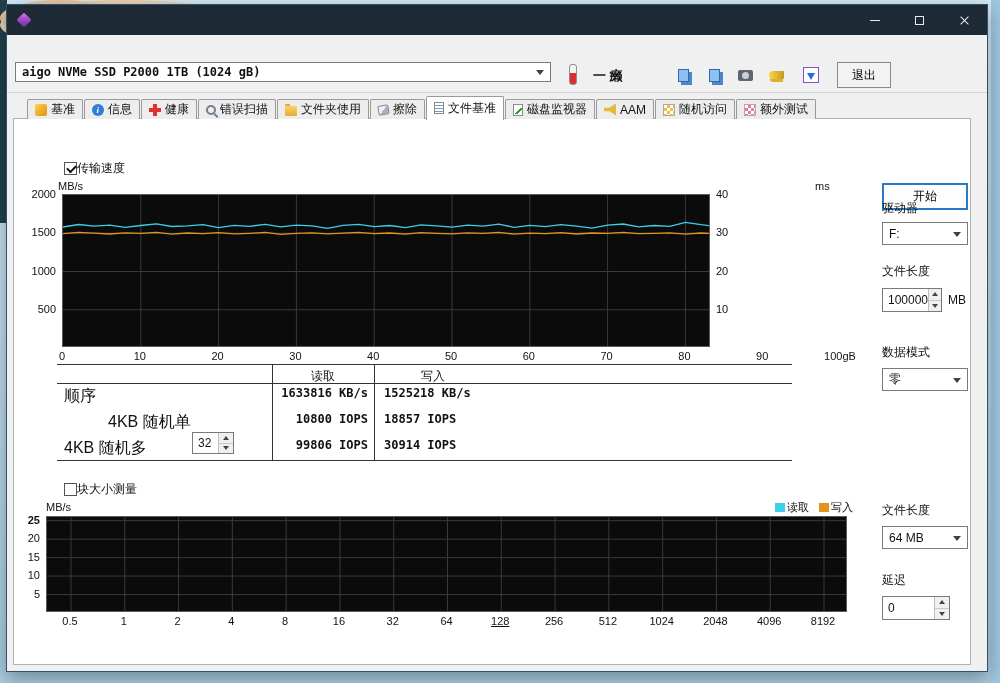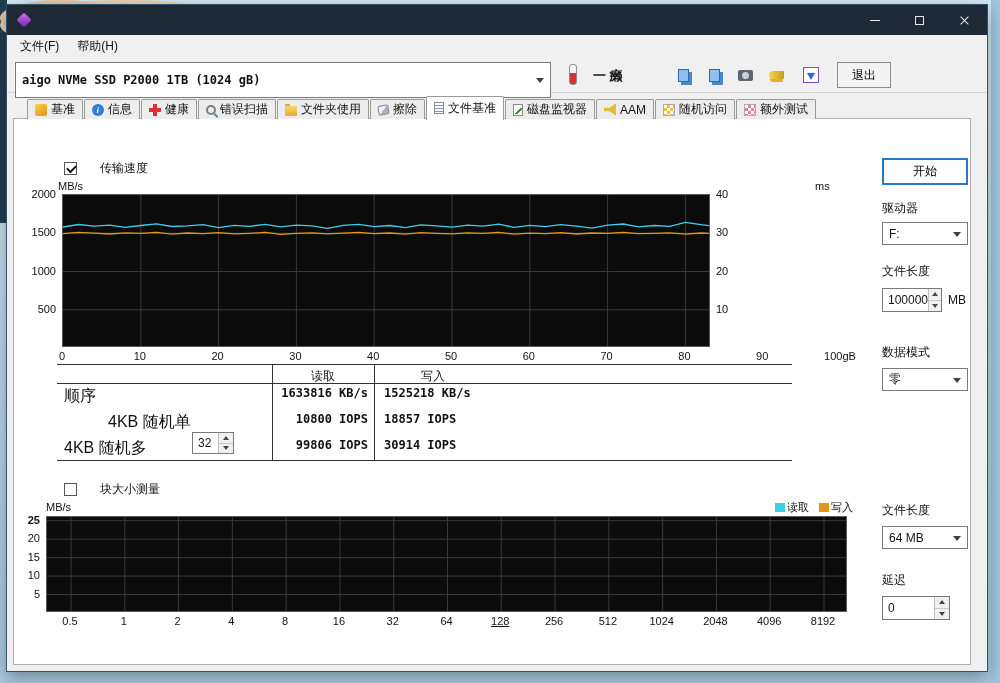--- a/index.html
+++ b/index.html
@@ -81,21 +81,21 @@
   .icon-disk-monitor::after { content:""; position:absolute; left:1px; top:3px; width:8px; height:6px;
     background:linear-gradient(135deg,transparent 40%,#30a030 40% 60%,transparent 60%); }
   .icon-aam { background:#e8b838; clip-path:polygon(0 35%,45% 35%,100% 0,100% 100%,45% 65%,0 65%); }
   .icon-random-access { background:conic-gradient(#f0c040 0 25%,#fff 25% 50%,#f0c040 50% 75%,#fff 75%); background-size:6px 6px; border:1px solid #aaa; }
   .icon-extra-tests { background:conic-gradient(#e878a8 0 25%,#fff 25% 50%,#e878a8 50% 75%,#fff 75%); background-size:6px 6px; border:1px solid #aaa; }
 
   
   .page { position:absolute; left:6px; top:113px; width:958px; height:547px;
     background:#fff; border:1px solid #b0b0b0; z-index:1; }
 
-  .cb { position:absolute; display:flex; align-items:center; gap:23px; }
+  .cb { position:absolute; display:flex; align-items:center; gap:0; }
   .cb-box { width:13px; height:13px; background:#fff; border:1px solid #555; position:relative; flex:none; }
   .cb-box.checked::after { content:""; position:absolute; left:2px; top:2px; width:7px; height:4px;
     border-left:2px solid #111; border-bottom:2px solid #111; transform:rotate(-45deg); }
 
   .chart-block { position:absolute; }
   .chart-canvas { position:absolute; inset:0; background:#0b0b0b; border:1px solid #5a5a5a; }
   .chart-canvas svg { display:block; width:100%; height:100%; }
   .axis-lab { position:absolute; font-size:11px; color:#111; }
   .ylabels { position:absolute; left:-42px; top:0; width:38px; height:100%; }
   .ylabels span { position:absolute; right:2px; font-size:11px; }
@@ -104,21 +104,21 @@
   .xlabels { position:absolute; left:0; right:0; top:100%; margin-top:3px; height:14px; }
   .xlabels span { position:absolute; transform:translateX(-50%); font-size:11px; white-space:nowrap; }
 
   .tline { position:absolute; background:#333; }
   .tbl-label { position:absolute; font-size:16px;text-align:center; }
   .tbl-val { position:absolute; font-family:"DejaVu Sans Mono", monospace; font-weight:bold; font-size:12px; }
   .tbl-head { position:absolute; text-align:center; font-size:12px; }
 
   .side-label { position:absolute; font-size:12px; }
   .btn-start { position:absolute; background:#fdfdfd; border:1px solid #2a78c8;
-    box-shadow:inset 0 0 0 1px #2a78c8; font-family:inherit; font-size:12px; }
+    box-shadow:inset 0 0 0 1px #2a78c8; font-family:inherit; font-size:12px;margin-top:25px; }
   .spinbox { position:absolute; background:#fff; border:1px solid #7a7a7a; display:flex; }
   .spin-val { flex:1; display:flex; align-items:center; padding-left:5px; }
   .spin-btns { width:15px; border-left:1px solid #c0c0c0; display:flex; flex-direction:column; }
   .spin-btn { flex:1; display:flex; align-items:center; justify-content:center; background:#f0f0f0; }
   .spin-btn:first-child { border-bottom:1px solid #c8c8c8; }
   .tri-up { width:0; height:0; border-left:3px solid transparent; border-right:3px solid transparent; border-bottom:4px solid #444; }
   .tri-dn { width:0; height:0; border-left:3px solid transparent; border-right:3px solid transparent; border-top:4px solid #444; }
 
   .legend { position:absolute; display:flex; justify-content:flex-end; gap:10px; align-items:center; font-size:11px; }
   .legend .sw { display:inline-block; width:10px; height:9px; margin-right:2px; vertical-align:-1px; }
@@ -145,27 +145,23 @@
           </div>
         <div class="win-btn">
             <span class="glyph-close">
               <i></i>
               <i></i>
             </span>
           </div>
       </div>
     </div>
 
-    <div class="menubar">
-      <span class="menu-item">文件(F)</span>
-      <span class="menu-item">帮助(H)</span>
-    </div>
 
     <div class="toolbar">
-      <div class="combo" style="left:8px; top:5px; width:536px; height:36px;">
+      <div class="combo" style="left:8px; top:5px; width:536px; height:20px;">
         <span class="mono">aigo NVMe SSD P2000 1TB (1024 gB)</span>
         <span class="tri"></span>
       </div>
       <span class="icon-thermo"></span>
       <span class="temp-text">一 癞</span>
       <div class="tb-btn" style="left:662px;">
           <span class="ticon icon-copy"></span>
         </div>
       <div class="tb-btn" style="left:693px;">
           <span class="ticon icon-copy"></span>

